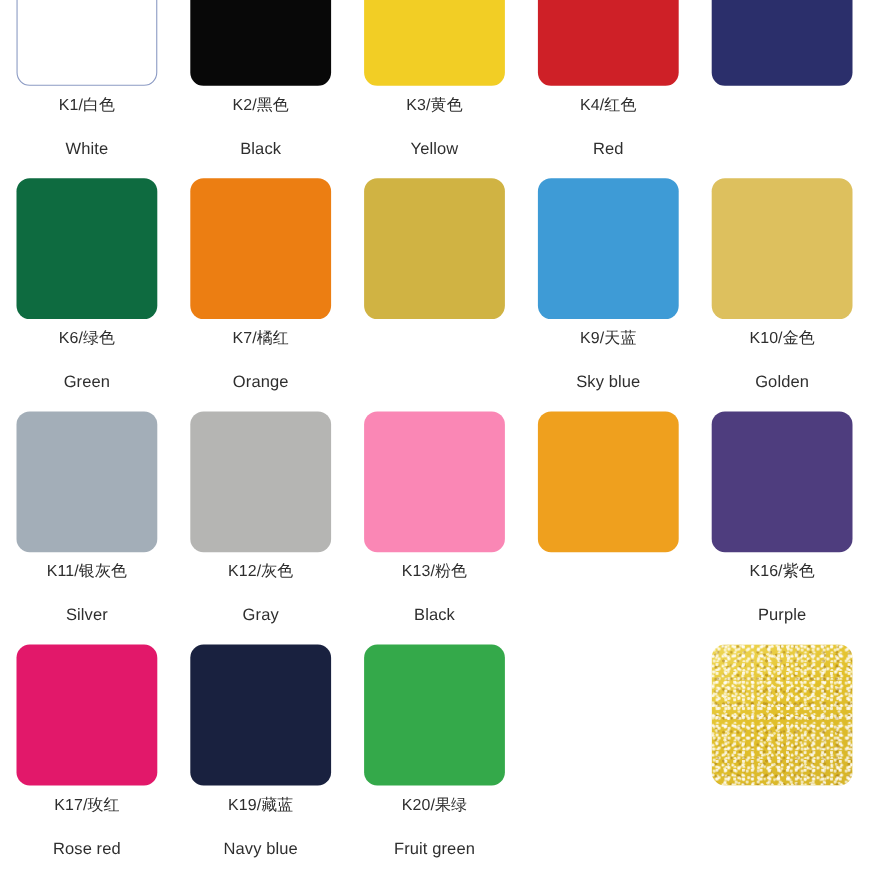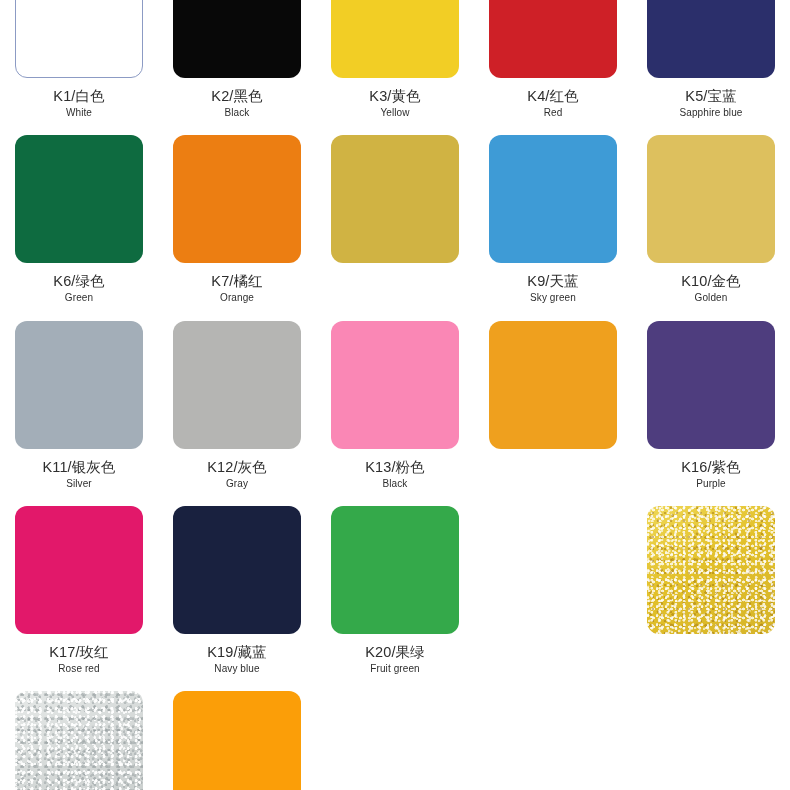--- a/index.html
+++ b/index.html
@@ -63,21 +63,22 @@
     color: #2e2e2e;
     line-height: 1.32;
     letter-spacing: 0.1px;
   }
   .label .zh {
     display: block;
     font-size: 14.5px;
   }
   .label .en {
     display: block;
-    font-size: 10px;
+    font-size: 15px;
+    margin-top: 20px;
   }
   .label.empty {
     height: 0;
     margin: 0;
   }
 
   
   .tex-gold {
     background-color: #e8c92e;
     background-image:
@@ -147,24 +148,20 @@
       </div>
       <div class="cell">
         <div class="swatch" style="background-color: rgb(206, 32, 39);"></div>
         <div class="label">
           <span class="zh">K4/红色</span>
           <span class="en">Red</span>
         </div>
       </div>
       <div class="cell">
         <div class="swatch" style="background-color: rgb(43, 47, 107);"></div>
-        <div class="label">
-          <span class="zh">K5/宝蓝</span>
-          <span class="en">Sapphire blue</span>
-        </div>
       </div>
       <div class="cell tall">
         <div class="swatch" style="background-color: rgb(14, 107, 64);"></div>
         <div class="label">
           <span class="zh">K6/绿色</span>
           <span class="en">Green</span>
         </div>
       </div>
       <div class="cell tall">
         <div class="swatch" style="background-color: rgb(236, 126, 18);"></div>
@@ -173,21 +170,21 @@
           <span class="en">Orange</span>
         </div>
       </div>
       <div class="cell tall">
         <div class="swatch" style="background-color: rgb(208, 179, 67);"></div>
       </div>
       <div class="cell tall">
         <div class="swatch" style="background-color: rgb(62, 155, 214);"></div>
         <div class="label">
           <span class="zh">K9/天蓝</span>
-          <span class="en">Sky green</span>
+          <span class="en">Sky blue</span>
         </div>
       </div>
       <div class="cell tall">
         <div class="swatch" style="background-color: rgb(221, 192, 94);"></div>
         <div class="label">
           <span class="zh">K10/金色</span>
           <span class="en">Golden</span>
         </div>
       </div>
       <div class="cell tall">

